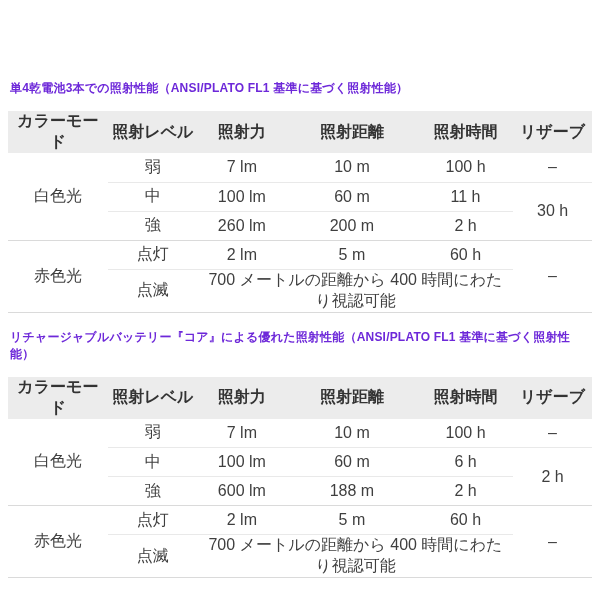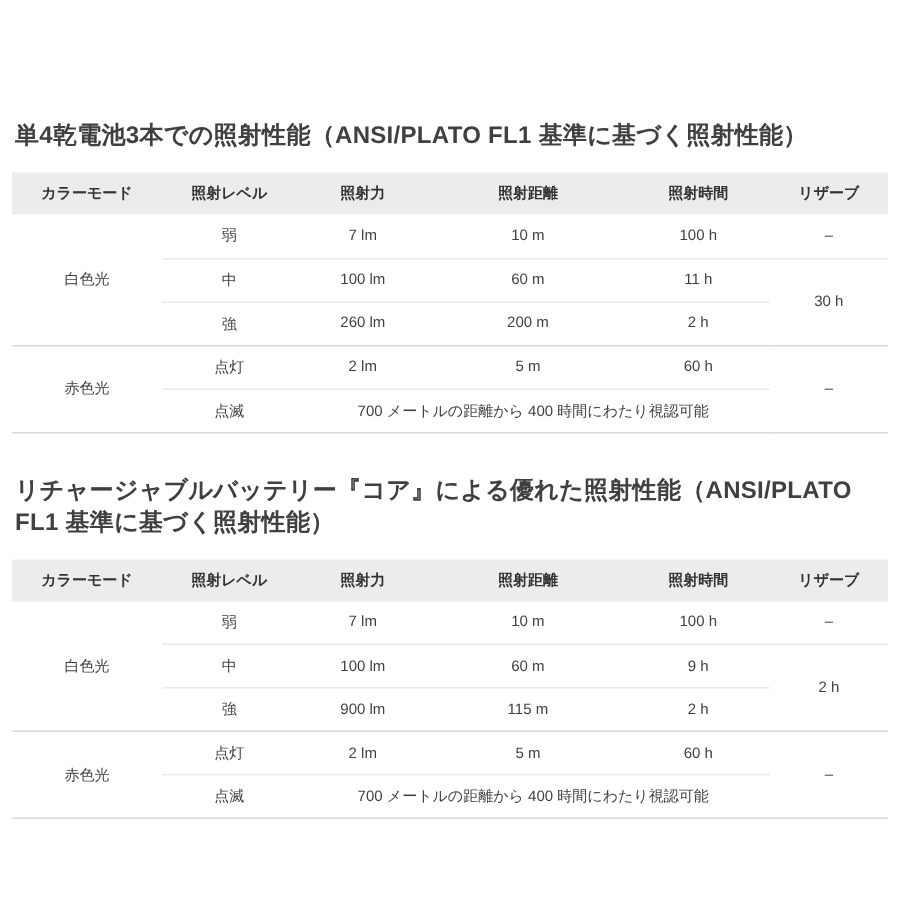--- a/index.html
+++ b/index.html
@@ -8,32 +8,32 @@
     width: 600px;
     height: 600px;
     font-family: "Liberation Sans", "DejaVu Sans", sans-serif;
     color: #3d3d3d;
     overflow: hidden;
   }
   .page {
     padding: 80px 8px 0 8px;
   }
   .section-title {
-    font-size: 16px;
+    font-size: 12px;
     font-weight: bold;
-    color: #404040;
+    color: #6d28d9;
     margin: 0 0 14px 2px;
     letter-spacing: 0.2px;
   }
-  .section + .section { margin-top: 28px; }
+  .section + .section { margin-top: 16px; }
   table.spec {
     width: 100%;
     border-collapse: collapse;
     table-layout: fixed;
-    font-size: 10px;
+    font-size: 16px;
   }
   table.spec th {
     background: #ececec;
     font-weight: bold;
     color: #333333;
     height: 28px;
     text-align: center;
     vertical-align: middle;
     padding: 0 4px;
     border: none;
@@ -150,27 +150,27 @@
           <td>弱</td>
           <td>7 lm</td>
           <td>10 m</td>
           <td>100 h</td>
           <td>–</td>
         </tr>
         <tr>
           <td>中</td>
           <td>100 lm</td>
           <td>60 m</td>
-          <td>9 h</td>
+          <td>6 h</td>
           <td rowspan="2" class="bd">2 h</td>
         </tr>
         <tr class="group-end">
           <td>強</td>
-          <td>900 lm</td>
-          <td>115 m</td>
+          <td>600 lm</td>
+          <td>188 m</td>
           <td>2 h</td>
         </tr>
         <tr>
           <td rowspan="2" class="bd">赤色光</td>
           <td>点灯</td>
           <td>2 lm</td>
           <td>5 m</td>
           <td>60 h</td>
           <td rowspan="2" class="bd">–</td>
         </tr>

